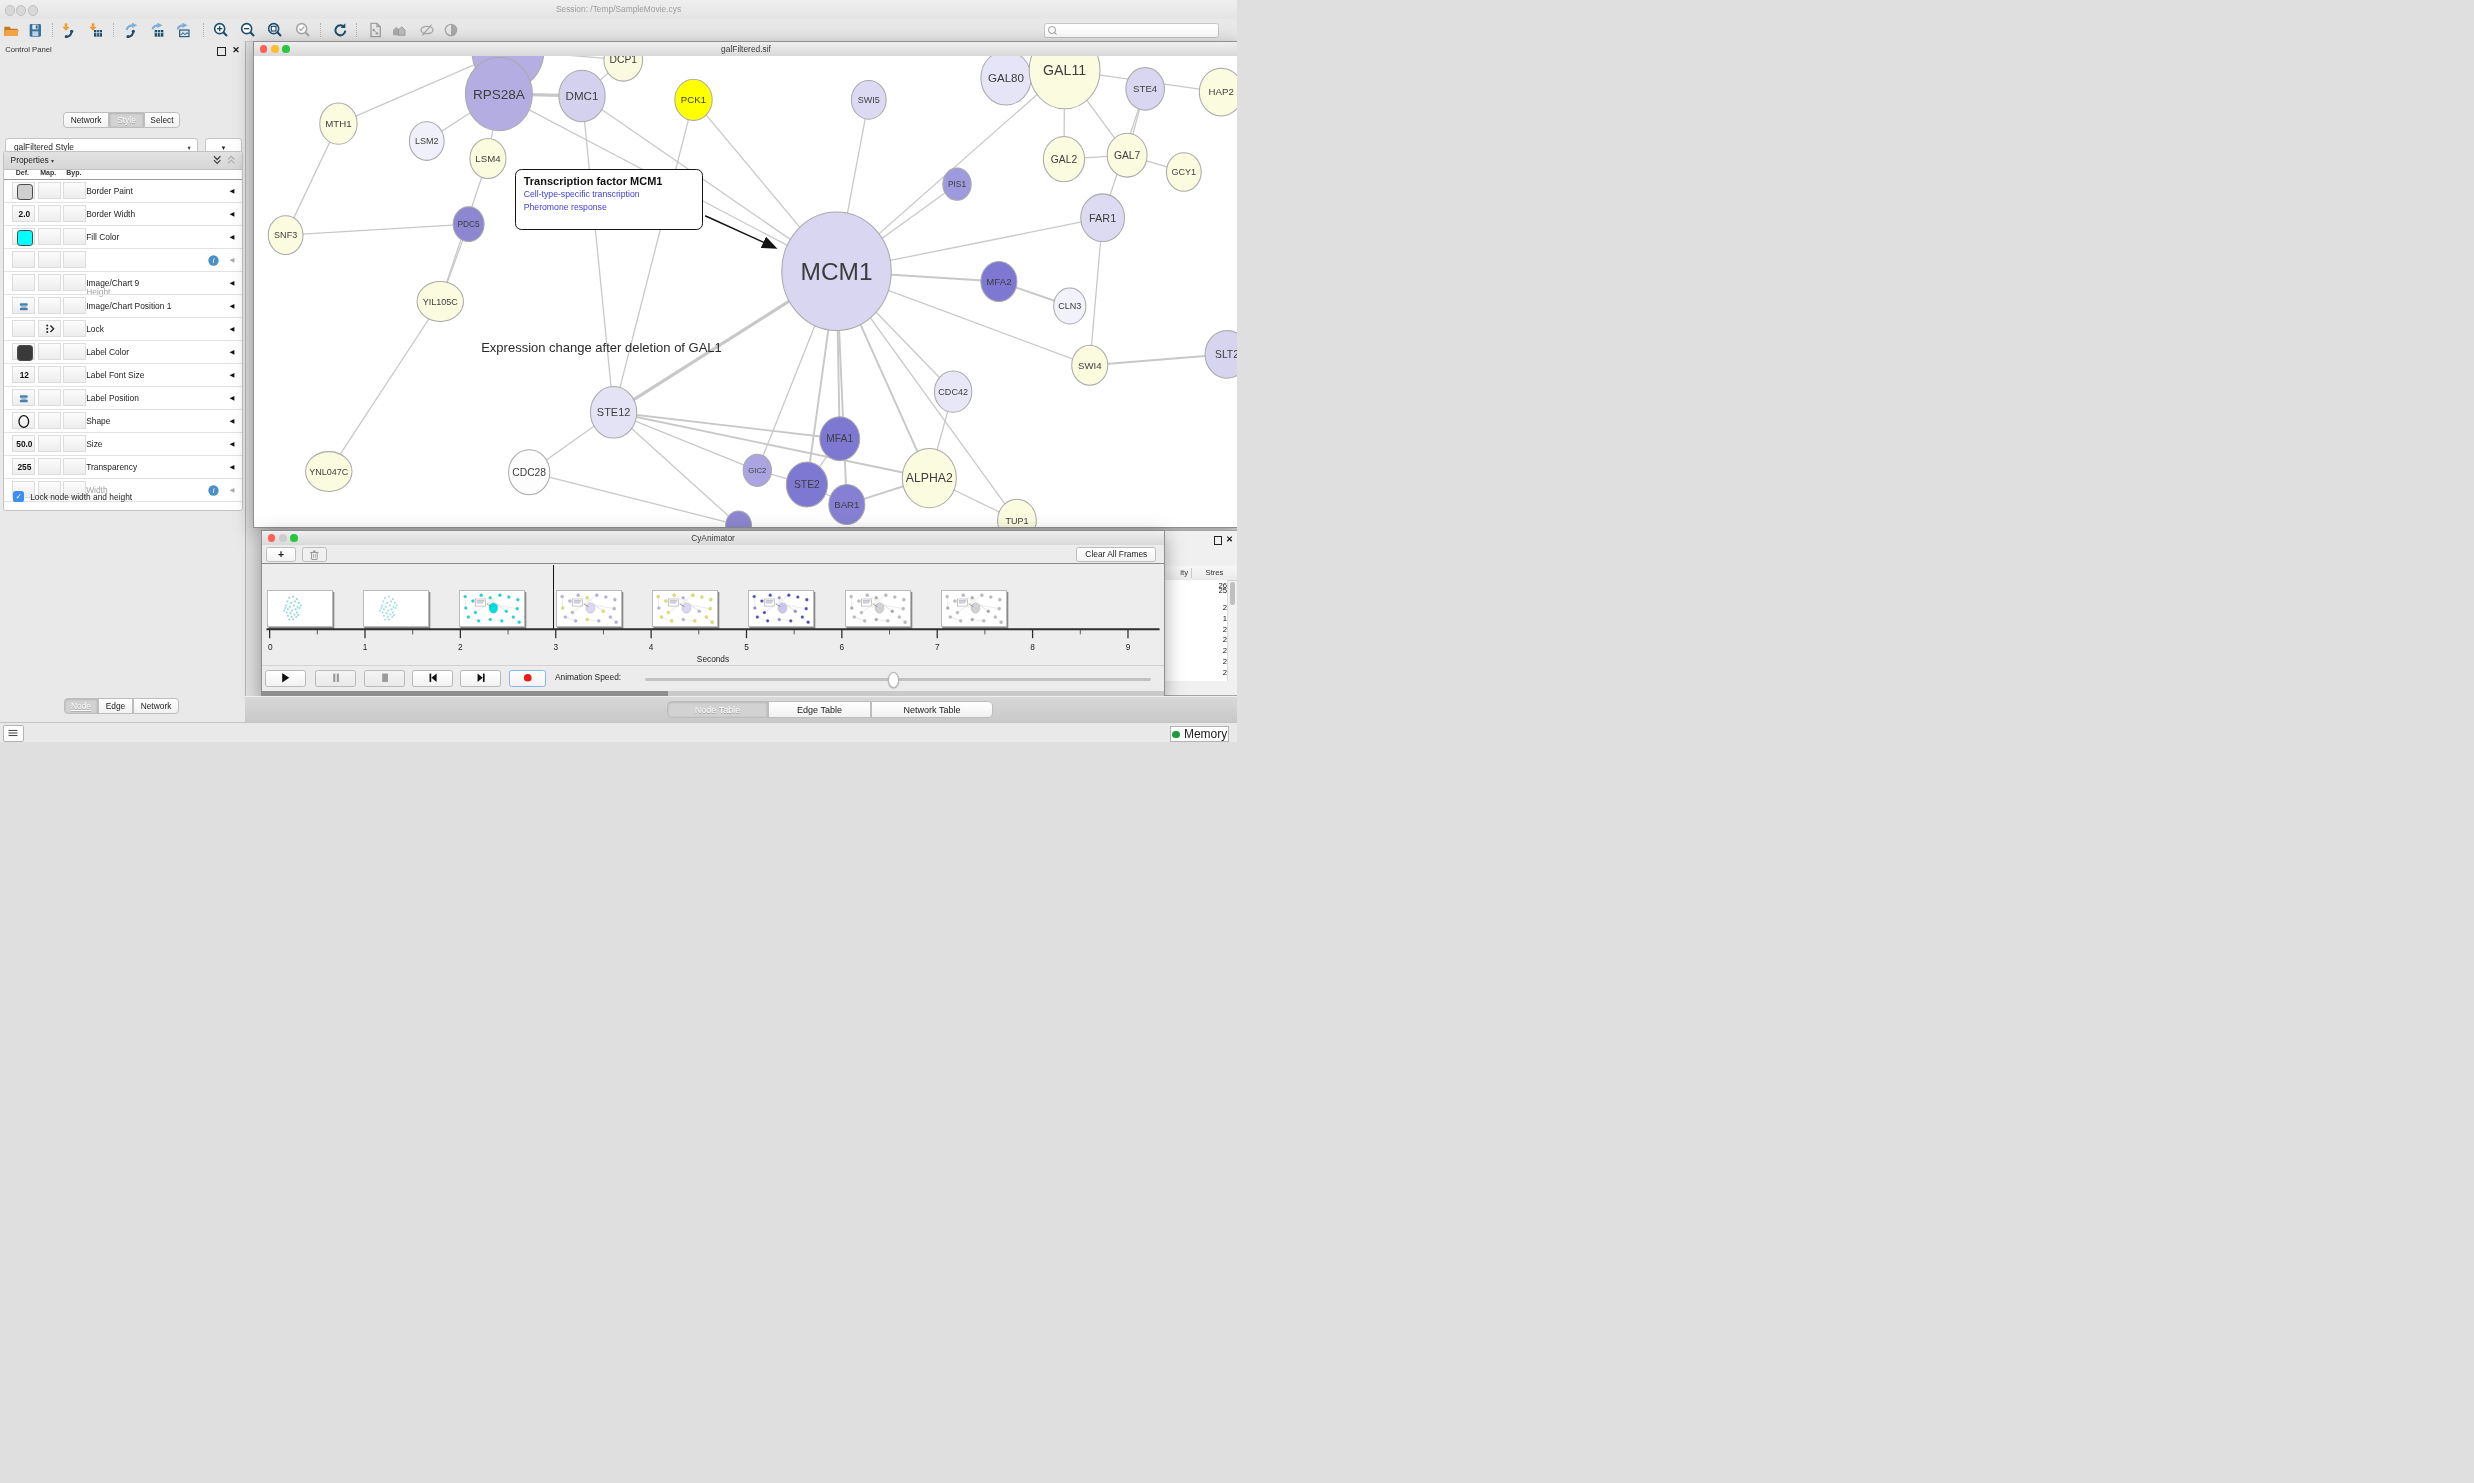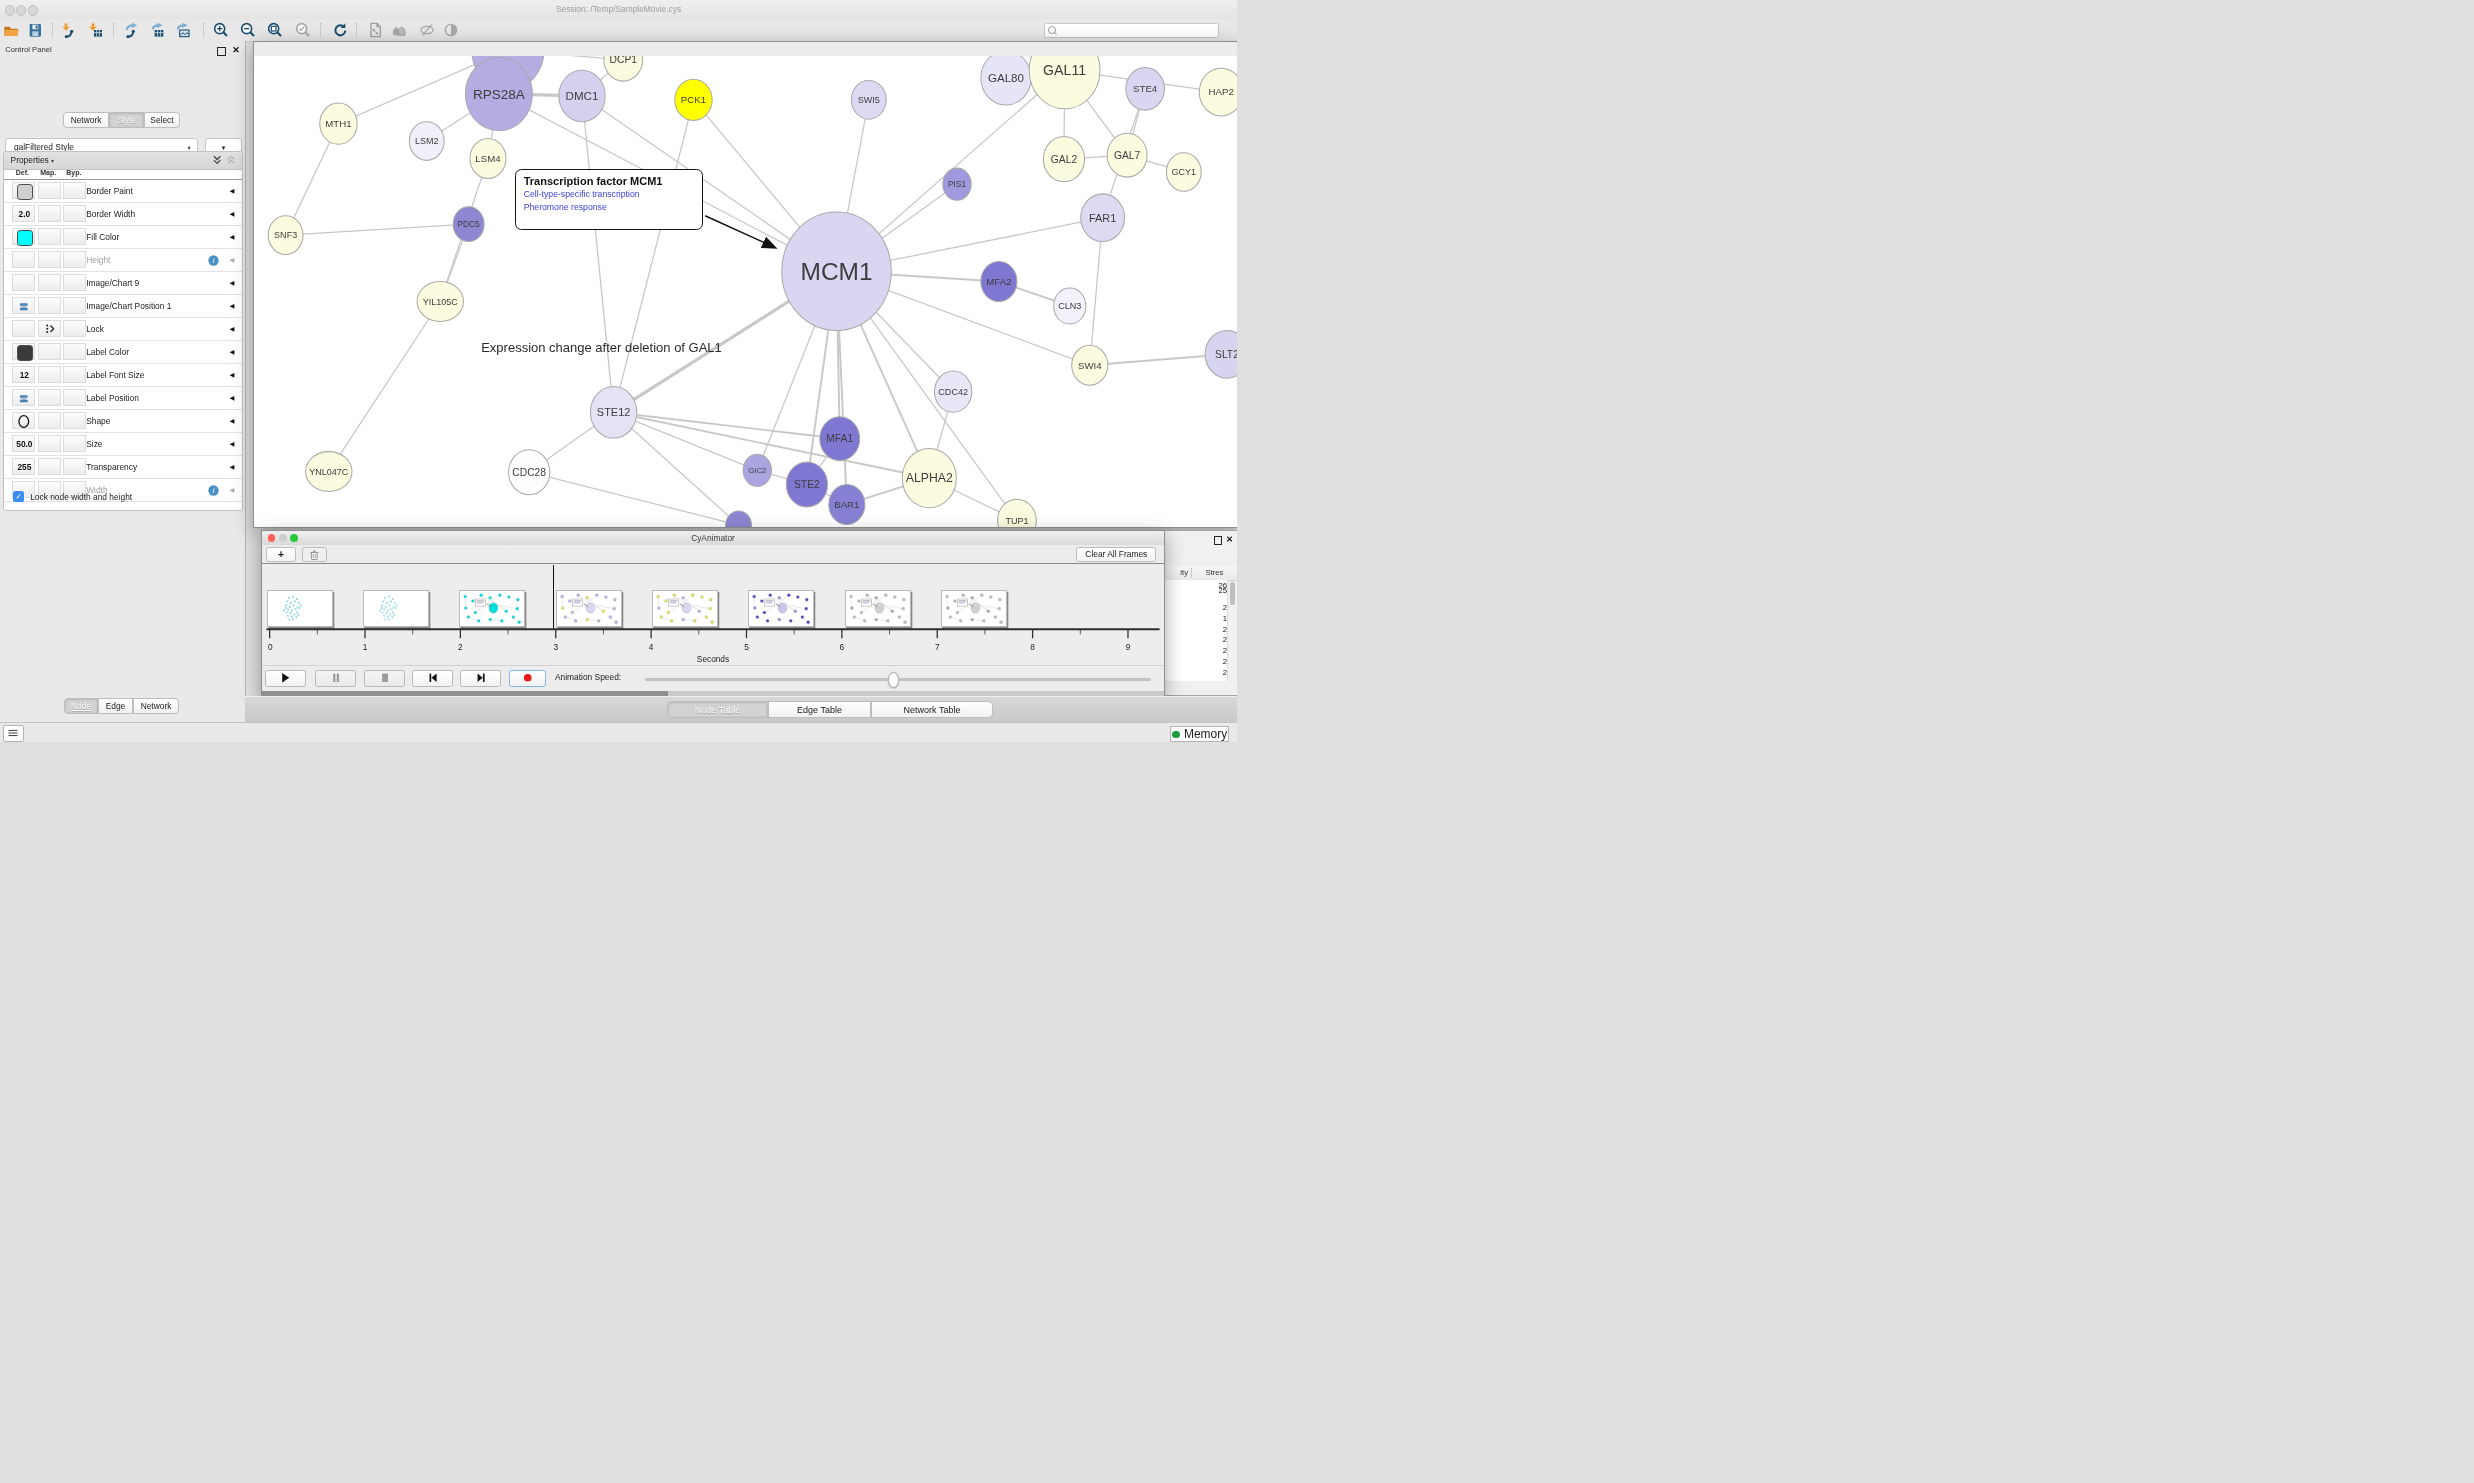--- a/index.html
+++ b/index.html
@@ -276,21 +276,21 @@
           </div>
           <div class="pcell" style="left: 34px;"></div>
           <div class="pcell" style="left: 59px;"></div>
           <div class="pname">Fill Color</div>
           <div class="parrow">◀</div>
         </div>
         <div class="prow">
           <div class="pcell" style="left: 7.7px;"></div>
           <div class="pcell" style="left: 34px;"></div>
           <div class="pcell" style="left: 59px;"></div>
-          <div class="pname" style="color: rgb(162, 162, 162);">Height</div>
+          <div class="pname" style="color: rgb(162, 162, 162); margin-top: 32px;">Height</div>
           <div style="position: absolute; right: 23px; top: 5.8px;"><svg width="11" height="11" viewBox="0 0 17 17">
               <circle cx="8.5" cy="8.5" r="8" fill="#4a90c4"></circle>
               <text x="8.5" y="12.5" font-size="11" font-style="italic" font-family="Liberation Serif,serif" fill="#fff" text-anchor="middle">i</text>
             </svg></div>
           <div class="parrow" style="color: rgb(169, 169, 169);">◀</div>
         </div>
         <div class="prow">
           <div class="pcell" style="left: 7.7px;"></div>
           <div class="pcell" style="left: 34px;"></div>
           <div class="pcell" style="left: 59px;"></div>
@@ -394,20 +394,26 @@
     </div>
   </div>
   <div id="cp-bottom-tabs">
       <div class="seg seg-active" style="left: 64px; top: 657px; width: 34px; height: 16px; line-height: 15px; border-radius: 3.9px 0px 0px 3.9px; text-decoration: underline;">Node</div>
       <div class="seg" style="left: 98px; top: 657px; width: 35px; height: 16px; line-height: 15px;">Edge</div>
       <div class="seg" style="left: 133px; top: 657px; width: 46px; height: 16px; line-height: 15px; border-radius: 0px 3.9px 3.9px 0px;">Network</div>
     </div>
 </div>
 
 <div id="net-win" class="win">
+  <div class="win-title">
+    <span class="light" style="left:5.8px;background:#ff5f57"></span>
+    <span class="light" style="left:17px;background:#febc2e"></span>
+    <span class="light" style="left:28px;background:#29c73f"></span>
+    <span>galFiltered.sif</span>
+  </div>
   <div id="net-canvas">
     <svg id="net-svg" width="984" height="471" style="position:absolute;left:0;top:0" viewBox="0 0 1527 731">
         <line x1="394" y1="-9" x2="380" y2="59" stroke="#c8c8c8" stroke-width="3"></line>
         <line x1="394" y1="-9" x2="573" y2="6" stroke="#c8c8c8" stroke-width="2"></line>
         <line x1="573" y1="6" x2="509" y2="62" stroke="#c8c8c8" stroke-width="2"></line>
         <line x1="380" y1="59" x2="268" y2="132" stroke="#c8c8c8" stroke-width="2"></line>
         <line x1="380" y1="59" x2="363" y2="159" stroke="#c8c8c8" stroke-width="2"></line>
         <line x1="380" y1="59" x2="509" y2="62" stroke="#c8c8c8" stroke-width="5"></line>
         <line x1="394" y1="-9" x2="131" y2="105" stroke="#c8c8c8" stroke-width="2"></line>
         <line x1="131" y1="105" x2="49" y2="278" stroke="#c8c8c8" stroke-width="2"></line>

